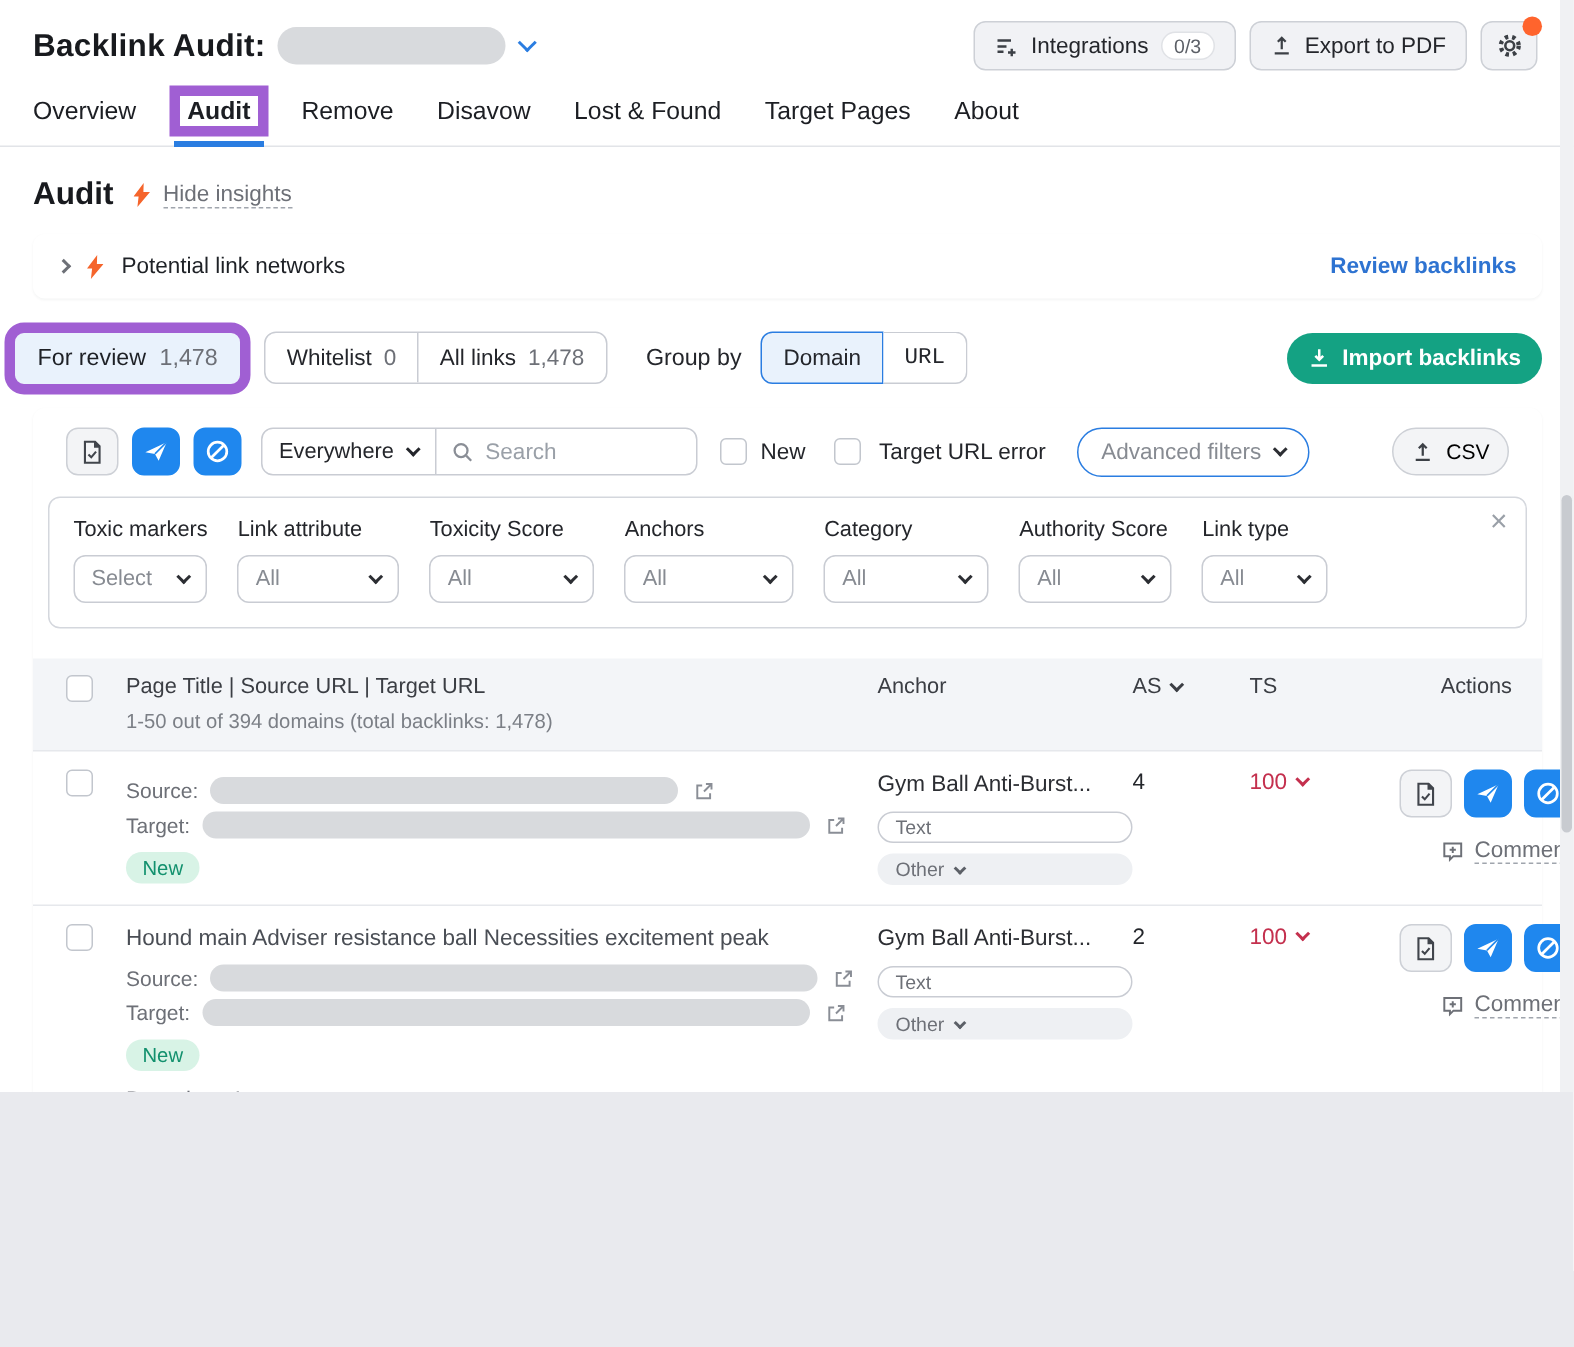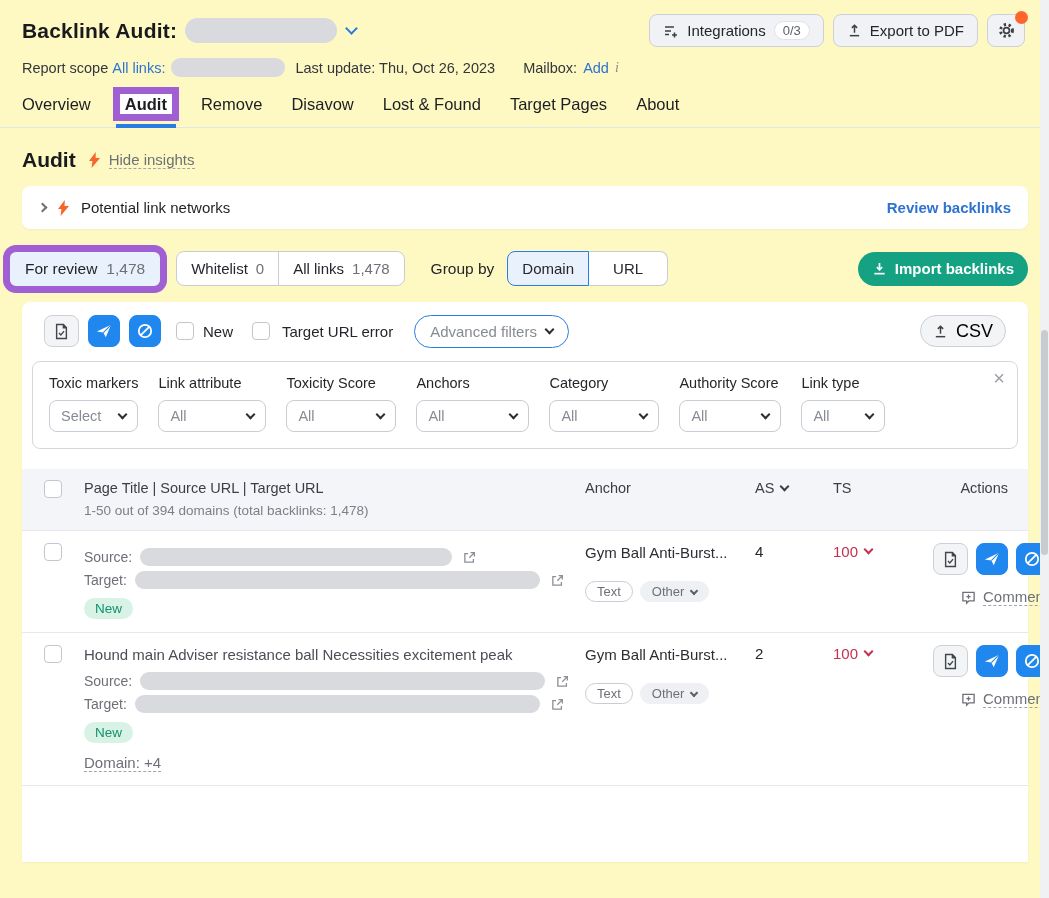--- a/index.html
+++ b/index.html
@@ -1,17 +1,17 @@
 <!DOCTYPE html>
 <html><head>
 <meta charset="utf-8">
 <style>
   *{margin:0;padding:0;box-sizing:border-box;}
   html,body{background:#e9eaee;}
-  .page{width:1049px;height:898px;position:relative;overflow:hidden;background:#fef9c3;
+  .page{width:1049px;height:728px;position:relative;overflow:hidden;background:#ffffff;
         font-family:"Liberation Sans","DejaVu Sans",sans-serif;color:#24262b;}
   .redact{background:#d8dadd;border-radius:12px;display:inline-block;vertical-align:middle;}
   
   .cv{display:inline-block;width:7px;height:7px;border-right:2px solid currentColor;border-bottom:2px solid currentColor;
       transform:rotate(45deg);flex:none;margin-top:-4px;}
   .cv.right{transform:rotate(-45deg);margin-top:0;}
   .cv.big{width:9px;height:9px;}
   
   .hdr{padding:14px 24px 0 22px;}
   .title-row{display:flex;align-items:center;}
@@ -50,21 +50,21 @@
   .listbar{display:flex;align-items:center;margin:22px 21px 0 10px;}
   .seg-review{display:flex;align-items:center;gap:9px;padding:8px 15px;background:#e9f2fc;border-radius:6px;
               outline:7px solid #a05fd3;font-size:15.5px;color:#1e2126;cursor:pointer;}
   .count{color:#6d7077;}
   .seg-group{display:flex;border:1px solid #c9ccd3;border-radius:8px;background:#fff;margin-left:16px;overflow:hidden;}
   .seg{display:flex;gap:8px;padding:8px 14px;font-size:15px;cursor:pointer;align-items:center;}
   .seg + .seg{border-left:1px solid #c9ccd3;}
   .groupby-label{margin-left:26px;font-size:15.5px;}
   .seg-toggle{display:flex;margin-left:13px;}
   .seg-on{border:1px solid #2a7de1;background:#e9f2fc;border-radius:8px 0 0 8px;padding:8px 14px;font-size:15px;cursor:pointer;}
-  .seg-off{border:1px solid #c9ccd3;border-left:none;background:#fff;border-radius:0 8px 8px 0;padding:8px 24px;font-size:15px;cursor:pointer;}
+  .seg-off{border:1px solid #c9ccd3;border-left:none;background:#fff;border-radius:0 8px 8px 0;padding:8px 14px;font-size:15px;cursor:pointer;font-family:Liberation Mono, monospace;}
   .btn-import{margin-left:auto;background:#14a283;color:#fff;font-weight:bold;border-radius:17px;height:34px;}
   
   .card{margin:16px 21px 0 22px;background:#fff;border-radius:8px 8px 0 0;padding-top:13px;min-height:560px;
         box-shadow:0 1px 2px rgba(28,34,44,.05);}
   .toolbar{display:flex;align-items:center;margin:0 22px;height:32px;}
   .tb-btn{width:35px;height:32px;border:1px solid #cdd0d6;background:#f3f4f6;border-radius:8px;display:inline-flex;
           align-items:center;justify-content:center;cursor:pointer;flex:none;}
   .tb-btn.blue{background:#1f87ee;border-color:#1f87ee;width:32px;margin-left:9px;}
   .searchbox{display:flex;align-items:center;height:32px;border:1px solid #c9ccd3;border-radius:8px;margin-left:13px;
              width:291px;background:#fff;}
@@ -74,21 +74,21 @@
   .search-inner input{border:none;outline:none;font-size:15px;color:#24262b;width:120px;font-family:inherit;background:transparent;}
   .search-inner input::placeholder{color:#9aa0a8;}
   .chk{display:flex;align-items:center;gap:9px;font-size:15px;cursor:pointer;}
   .cb{width:18px;height:18px;border:1.5px solid #c2c6cd;border-radius:4px;background:#fff;display:inline-block;flex:none;}
   .chk.new{margin-left:15px;}
   .chk.tue{margin-left:19px;gap:12px;}
   .btn-adv{margin-left:21px;height:33px;border:1px solid #2a7de1;border-radius:17px;display:flex;align-items:center;
            gap:9px;padding:0 15px;color:#878b92;font-size:15px;cursor:pointer;background:#fff;justify-content:flex-end;}
   .btn-adv .cv{color:#2c2e33;}
   .btn-csv{margin-left:auto;height:32px;border:1px solid #cdd0d6;background:#f3f4f6;border-radius:16px;
-           display:flex;align-items:center;gap:8px;padding:0 12px;font-size:18px;cursor:pointer;text-align:center;}
+           display:flex;align-items:center;gap:8px;padding:0 12px;font-size:14px;cursor:pointer;text-align:center;}
   
   .filterbox{margin:14px 10px 0;border:1px solid #d4d7dd;border-radius:8px;padding:13px 16px 16px;position:relative;
              display:flex;gap:20px;}
   .fitem{display:flex;flex-direction:column;gap:9px;}
   .flabel{font-size:14.5px;color:#24262b;}
   .fselect{height:32px;border:1px solid #c9ccd3;border-radius:8px;display:flex;align-items:center;
            justify-content:space-between;padding:0 11px;color:#878b92;font-size:14.5px;background:#fff;cursor:pointer;}
   .fselect .cv{color:#2c2e33;}
   .fitem:nth-child(1) .fselect{width:89px;}
   .fitem:nth-child(2) .fselect{width:108px;}
@@ -105,21 +105,21 @@
   .th-as{display:flex;align-items:center;gap:7px;}
   .th-actions{text-align:right;}
   .row{padding:12px 20px 13px 22px;border-top:1px solid #e6e8ec;font-size:15px;}
   .row-title{color:#4a4e55;margin-bottom:7px;line-height:20px;}
   .srcline{display:flex;align-items:center;gap:4px;margin-top:5px;color:#6d7077;font-size:14px;}
   .pill-url{height:18px;margin-left:4px;margin-right:7px;}
   .badge-new{display:inline-block;background:#d8f3e6;color:#13916e;border-radius:12px;padding:3px 11px;
              font-size:13.5px;margin-top:9px;}
   .rowlinks{display:flex;gap:25px;margin-top:11px;font-size:14px;}
   .anchor-name{color:#2c2e33;line-height:20px;}
-  .anchor-tags{display:flex;gap:7px;margin-top:18px;}
+  .anchor-tags{display:flex;gap:7px;margin-top:8px;flex-direction:column;}
   .tag{border:1px solid #c9ccd3;background:#fff;border-radius:12px;padding:2px 11px;font-size:13px;color:#6d7077;}
   .tag.grey{background:#eef0f3;border-color:#eef0f3;display:flex;align-items:center;gap:7px;cursor:pointer;}
   .tag.grey .cv{width:6px;height:6px;margin-top:-2px;color:#5c6067;}
   .ts-val{display:flex;align-items:center;gap:7px;color:#c4304e;}
   .ts-val .cv{color:#c4304e;}
   .cell-actions{display:flex;flex-direction:column;align-items:flex-end;}
   .act-btns{display:flex;gap:8px;}
   .act-btns .tb-btn.blue{margin-left:0;}
   .comment{display:flex;align-items:center;gap:7px;margin-top:13px;color:#6d7077;font-size:15px;cursor:pointer;}
   .comment span{border-bottom:1px dashed #a0a5ad;}
@@ -158,31 +158,20 @@
           <span>Export to PDF</span>
         </button>
         <button class="btn btn-grey btn-gear">
           <svg width="19" height="19" viewBox="0 0 20 20">
               <circle cx="10" cy="10" r="6.3" fill="none" stroke="#3c4046" stroke-width="3" stroke-dasharray="2.4 2.8"></circle>
               <circle cx="10" cy="10" r="3.1" fill="none" stroke="#3c4046" stroke-width="1.8"></circle>
             </svg>
           <span class="notif-dot"></span>
         </button>
       </div>
-    </div>
-    <div class="sub-row">
-      <span>Report scope</span>&nbsp;
-      <a class="lnk">All links:</a>
-      <span class="redact pill-scope"></span>
-      <span class="last-update">Last update: Thu, Oct 26, 2023</span>
-      <span class="mailbox">
-        <span>Mailbox:</span>
-        <a class="lnk">Add</a>
-        <span class="info-i">i</span>
-      </span>
     </div>
   </div>
 
   <div class="nav">
     <span class="tab">Overview</span>
     <span class="tab active"><span class="tab-box">Audit</span></span>
     <span class="tab">Remove</span>
     <span class="tab">Disavow</span>
     <span class="tab">Lost &amp; Found</span>
     <span class="tab">Target Pages</span>
@@ -251,20 +240,33 @@
             <path d="M1 9.5 17 2l-6 14-2.8-5.2z" fill="#fff"></path>
             <path d="M8.2 10.8 17 2" stroke="#1f87ee" stroke-width="1.2"></path>
           </svg>
       </button>
       <button class="tb-btn blue">
         <svg width="16" height="16" viewBox="0 0 16 16" fill="none" stroke="#fff" stroke-width="1.8">
             <circle cx="8" cy="8" r="6.2"></circle>
             <path d="M12.2 3.8 3.8 12.2"></path>
           </svg>
       </button>
+      <div class="searchbox">
+        <span class="scope-sel">
+          <span>Everywhere</span>
+          <span class="cv"></span>
+        </span>
+        <span class="search-inner">
+          <svg width="15" height="15" viewBox="0 0 16 16" fill="none" stroke="#8a8e96" stroke-width="1.6">
+              <circle cx="6.8" cy="6.8" r="4.6"></circle>
+              <path d="M10.4 10.4 14 14"></path>
+            </svg>
+          <input type="text" placeholder="Search" style="">
+        </span>
+      </div>
       <label class="chk new">
         <span class="cb"></span>
         <span>New</span>
       </label>
       <label class="chk tue">
         <span class="cb"></span>
         <span>Target URL error</span>
       </label>
       <span class="btn-adv">
         <span>Advanced filters</span>

